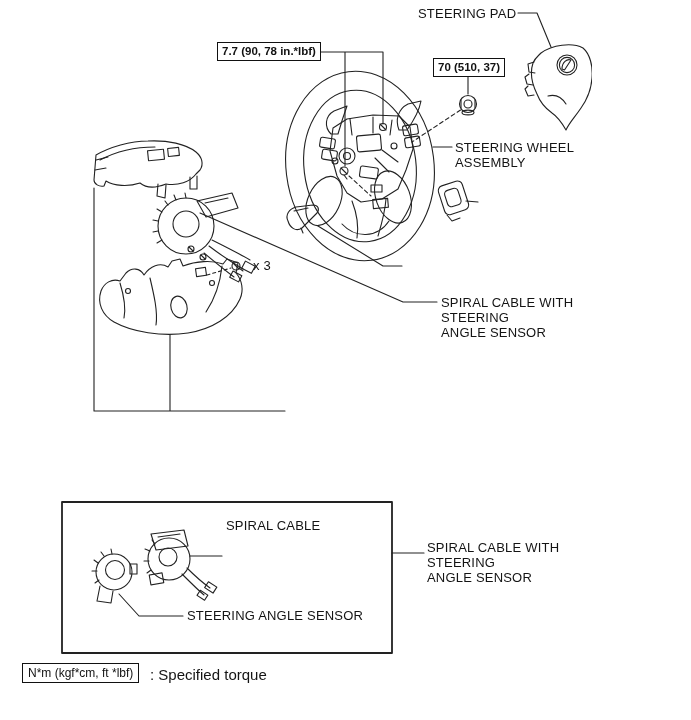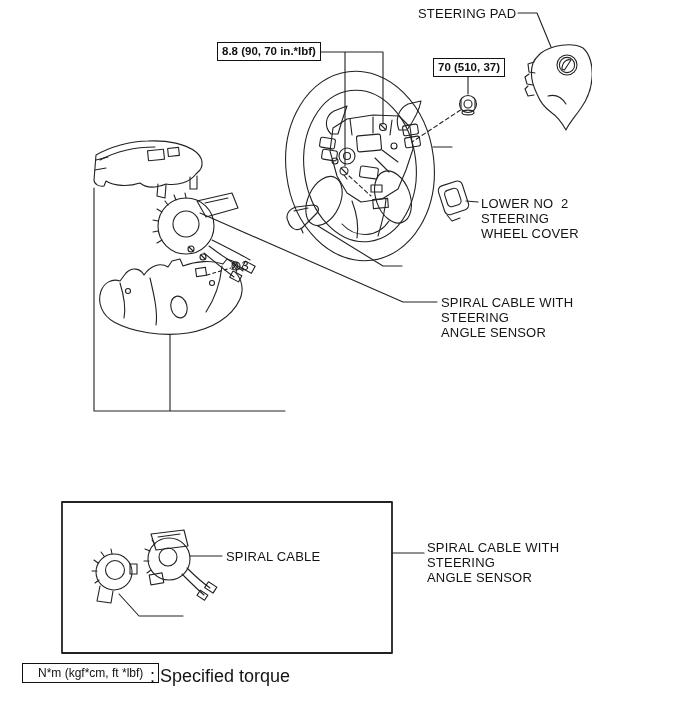--- a/index.html
+++ b/index.html
@@ -12,23 +12,23 @@
     position:absolute;font-size:13px;line-height:15px;letter-spacing:.2px;
     white-space:pre-wrap;color:#141414;
   }
   .torque-box{
     position:absolute;border:1.6px solid #111;background:#fff;
     font-size:11.5px;font-weight:bold;line-height:13px;padding:2px 4px;
     white-space:nowrap;color:#111;
   }
   .legend-box{
     position:absolute;border:1.5px solid #111;background:#fff;
-    font-size:12px;line-height:14px;padding:2px 15px;white-space:nowrap;color:#111;
-  }
-  .legend-desc{position:absolute;font-size:18px;color:#141414;white-space:pre;}
+    font-size:12px;line-height:14px;padding:2px 5px;white-space:nowrap;color:#111;
+  }
+  .legend-desc{position:absolute;font-size:15px;color:#141414;white-space:pre;}
   .fig-code{position:absolute;font-size:13px;letter-spacing:.3px;color:#333;margin-left:8px;}
 </style>
 </head>
 <body>
 
 <div id="page">
 
   <svg id="lineart" viewBox="0 0 691 720">
     <g fill="none" stroke="#222" stroke-width="1.1" stroke-linecap="round" stroke-linejoin="round">
 
@@ -188,37 +188,37 @@
         <rect x="150" y="574" width="13" height="10" transform="rotate(-10 156 579)"></rect>
       </g>
       <path d="M190,556 L222,556"></path>
 
       <path d="M392,553 L424,553"></path>
     </g>
   </svg>
 
   <div class="label" style="left:418px;top:6px">STEERING PAD</div>
 
-  <div class="torque-box" style="left:217px;top:42px">8.8 (90, 70 in.*lbf)</div>
+  <div class="torque-box" style="left:217px;top:42px">7.7 (90, 78 in.*lbf)</div>
 
   <div class="torque-box" style="left:433px;top:58px">70 (510, 37)</div>
 
-
-  <div class="label" style="left:481px;top:196px">LOWER NO  2 STEERING
-WHEEL COVER</div>
-
-  <div class="label" style="left:231px;top:258px">x 3</div>
+  <div class="label" style="left:455px;top:140px">STEERING WHEEL ASSEMBLY</div>
+
+
+  <div class="label" style="left:253px;top:258px">x 3</div>
 
 
   <div class="label" style="left:441px;top:295px">SPIRAL CABLE WITH STEERING
 ANGLE SENSOR</div>
 
 
-  <div class="label" style="left:226px;top:549px">SPIRAL CABLE</div>
-
+  <div class="label" style="left:226px;top:518px">SPIRAL CABLE</div>
+
+  <div class="label" style="left:187px;top:608px">STEERING ANGLE SENSOR</div>
 
   <div class="label" style="left:427px;top:540px">SPIRAL CABLE WITH STEERING
 ANGLE SENSOR</div>
 
   <div class="legend-box" style="left:22px;top:663px">N*m (kgf*cm, ft *lbf)</div>
 
   <div class="legend-desc" style="left:150px;top:666px">: Specified torque</div>
 
   <div class="fig-code" style="left:626px;top:696px">C164980E01</div>
 </div>

